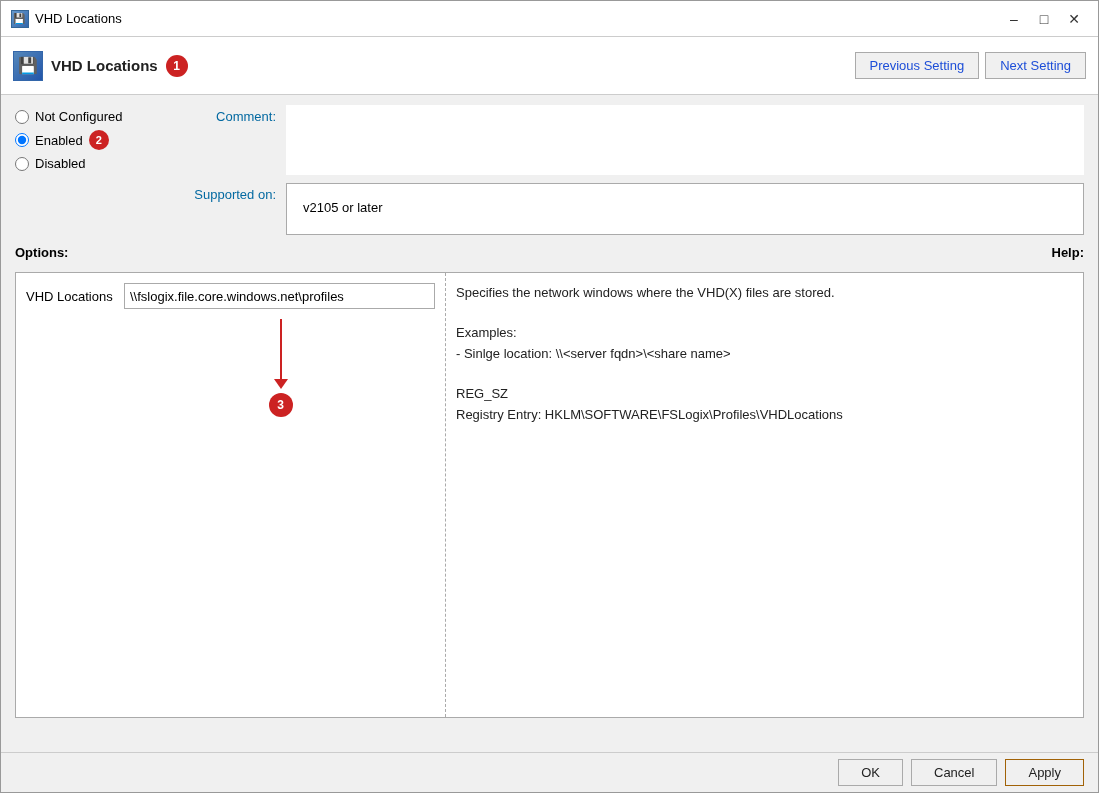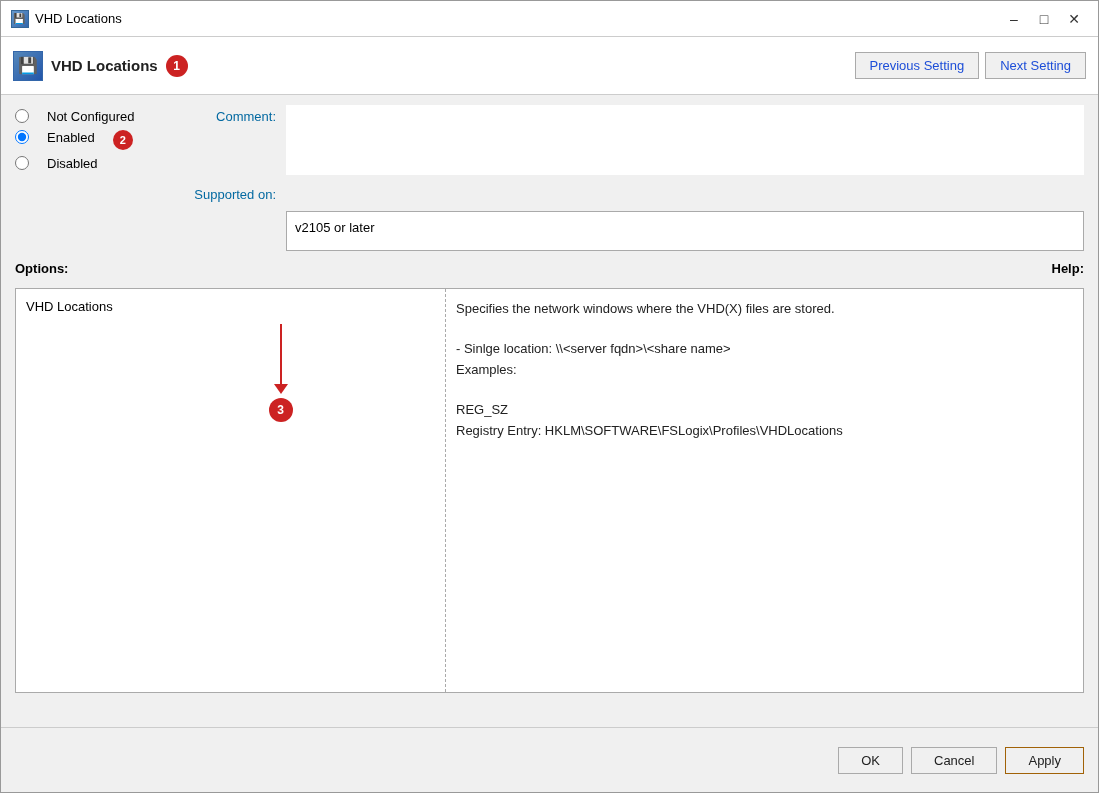--- a/index.html
+++ b/index.html
@@ -137,21 +137,22 @@
     }
     .radio-group {
       display: flex;
       flex-direction: column;
       gap: 6px;
       min-width: 145px;
       padding-top: 4px;
     }
     .radio-item {
       display: flex;
-      gap: 18px;
+      align-items: center;
+      gap: 6px;
       font-size: 13px;
     }
     .radio-item input[type="radio"] {
       cursor: pointer;
       width: 14px;
       height: 14px;
     }
     .radio-item .badge-inline {
       width: 20px;
       height: 20px;
@@ -269,21 +270,21 @@
       margin-bottom: 6px;
     }
 
     .bottom-bar {
       background: #f0f0f0;
       border-top: 1px solid #ccc;
       padding: 10px 14px;
       display: flex;
       justify-content: flex-end;
       gap: 8px;
-      height: 65px;
+      height: 40px;
       align-items: center;
       margin-top: 24px;
     }
     .bottom-btn {
       padding: 5px 22px;
       font-size: 13px;
       cursor: pointer;
       border: 1px solid #aaa;
       background: #f0f0f0;
       color: #222;
@@ -304,25 +305,24 @@
       resize: none;
       font-size: 13px;
       padding: 4px;
       outline: none;
       overflow-y: scroll;
     }
     .supported-box {
       flex: 1;
       border: 1px solid #aaa;
       background: white;
-      height: 40px;
+      height: 52px;
       overflow-y: scroll;
-      padding: 8px;
-      font-size: 13px;
-      margin-top: 28px;
+      padding: 16px;
+      font-size: 13px;
     }
   </style>
 </head>
 <body>
 
 <div class="window">
 
   <div class="title-bar">
     <div class="title-bar-left">
       <div class="title-icon">💾</div>
@@ -382,33 +382,34 @@
       <span class="section-label">Options:</span>
       <span style="flex:1;"></span>
       <span class="section-label" style="">Help:</span>
     </div>
 
     <div class="main-panel">
 
       <div class="options-pane">
         <div class="options-row">
           <span class="options-label">VHD Locations</span>
+          <input type="text" class="options-input" value="\\fslogix.file.core.windows.net\profiles" style="">
         </div>
         <div class="arrow-annotation">
           <div class="arrow-line"></div>
           <div class="arrow-head"></div>
           <div class="arrow-badge">3</div>
         </div>
       </div>
 
       <div class="help-pane">
         <p class="help-text">Specifies the network windows where the VHD(X) files are stored.</p>
         <br>
+        <p class="help-text">Examples:</p>
         <p class="help-text">- Sinlge location:  \\&lt;server fqdn&gt;\&lt;share name&gt;</p>
-        <p class="help-text">Examples:</p>
         <br>
         <p class="help-text">REG_SZ</p>
         <p class="help-text">Registry Entry:  HKLM\SOFTWARE\FSLogix\Profiles\VHDLocations</p>
       </div>
     </div>
   </div>
 
   <div class="bottom-bar">
     <button class="bottom-btn">OK</button>
     <button class="bottom-btn">Cancel</button>

